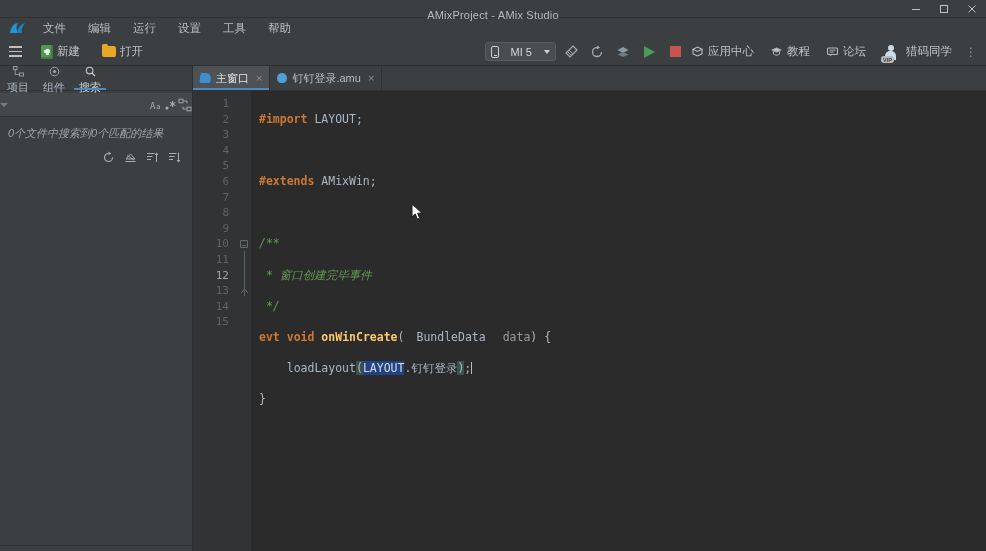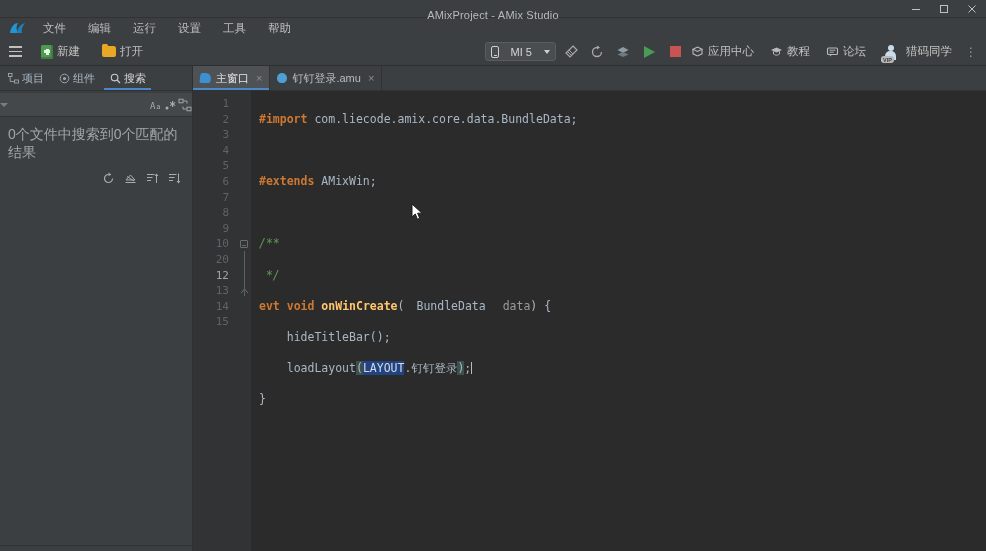--- a/index.html
+++ b/index.html
@@ -94,41 +94,41 @@
 
   
   .body{ display:flex; height:505px; background:#2b2b2b; }
 
   
   .leftpanel{ width:193px; background:#3c3f41; display:flex; flex-direction:column;
     border-right:1px solid #2d2f30; }
   .lp-tabs{ display:flex; align-items:stretch; height:25px; background:#3c3f41;
     border-bottom:1px solid #323232; }
   .lp-tab{ display:flex; align-items:center; gap:3px; padding:0 7px; font-size:11px;
-    color:#a9b7c6; position:relative; cursor:default; }
+    color:#a9b7c6; position:relative; cursor:default;flex-direction:column; }
   .lp-tab.active{ color:#d8d8d8; }
   .lp-tab.active:after{ content:""; position:absolute; left:2px; right:2px; bottom:0;
     height:2px; background:#4a88c7; }
   .tabicon{ width:12px; height:12px; display:flex; align-items:center; justify-content:center; }
 
   .search-row{ display:flex; align-items:center; height:24px; background:#45484a;
     margin:2px 0 0 0; border-bottom:1px solid #323232; }
   .sr-caret{ width:16px; display:flex; align-items:center; justify-content:center; }
   .sr-caret span{ width:0;height:0;border-left:4px solid transparent;border-right:4px solid transparent;
     border-top:4.5px solid #7c7c7c; }
   .search-input{
     flex:1; background:transparent; border:none; outline:none;
     font-size:11px; color:#bbb; font-family:"Liberation Sans",sans-serif;
   }
   .search-input::placeholder{ color:#6e7173; }
   .sr-ico{ width:20px; height:20px; display:flex; align-items:center; justify-content:center;
     font-size:10px; color:#9aa0a4; cursor:default; border-radius:2px; }
   .sr-sep{ width:1px; height:18px; background:#35383a; }
 
-  .result-text{ font-size:14px; color:#9fa6ab; padding:9px 8px 0 8px; }
+  .result-text{ font-size:11px; color:#9fa6ab; padding:9px 8px 0 8px;font-style:italic; }
   .lp-actions{ display:flex; justify-content:flex-end; align-items:center; gap:2px;
     padding:6px 8px 0 0; }
   .lp-act{ width:20px; height:20px; display:flex; align-items:center; justify-content:center;
     border-radius:2px; cursor:default; }
   .lp-fill{ flex:1; }
   .lp-bottom{ height:26px; background:#3c3f41; border-top:1px solid #323232; }
 
   
   .editorarea{ flex:1; display:flex; flex-direction:column; background:#2b2b2b; min-width:0; }
   .ed-tabs{ display:flex; height:25px; background:#3c3f41; border-bottom:1px solid #323232;
@@ -421,21 +421,21 @@
           <div class="gline">1</div>
           <div class="gline">2</div>
           <div class="gline">3</div>
           <div class="gline">4</div>
           <div class="gline">5</div>
           <div class="gline">6</div>
           <div class="gline">7</div>
           <div class="gline">8</div>
           <div class="gline">9</div>
           <div class="gline">10</div>
-          <div class="gline">20</div>
+          <div class="gline">11</div>
           <div class="gline" style="color:#a4a3a3;">12</div>
           <div class="gline">13</div>
           <div class="gline">14</div>
           <div class="gline">15</div>
         </div>
 
         <div class="foldcol">
           <div class="fold"></div>
             <div class="fold"></div>
             <div class="fold"></div>
@@ -452,28 +452,28 @@
             <div class="fold"></div>
           <div class="fold">
             <svg width="9" height="9" viewBox="0 0 9 9">
                 <path d="M1 7 L4.5 3 L8 7" fill="none" stroke="#6a6d6f" stroke-width="1"></path>
               </svg>
           </div>
           <div class="fold-line" style="top:160px; height:45px;"></div>
         </div>
 
         <div class="code">
-<div class="cl"><span class="kw">#import</span> <span class="pl">com.liecode.amix.core.data.BundleData;</span></div>
+<div class="cl"><span class="kw">#import</span> <span class="pl">LAYOUT</span>;</div>
 <div class="cl">&nbsp;</div>
 <div class="cl"><span class="kw">#extends</span> <span class="pl">AMixWin;</span></div>
 <div class="cl">&nbsp;</div>
 <div class="cl"><span class="cmt">/**</span></div>
+<div class="cl"><span class="cmt"> * 窗口创建完毕事件</span></div>
 <div class="cl"><span class="cmt"> */</span></div>
 <div class="cl"><span class="kw">evt</span> <span class="kw">void</span> <span class="fn">onWinCreate</span>(<span class="ty">BundleData</span> <span class="pm">data</span>) {</div>
-<div class="cl">    <span class="pl">hideTitleBar</span>();</div>
 <div class="cl">    <span class="pl">loadLayout</span><span class="brk">(</span><span class="sel">LAYOUT</span>.<span class="pl">钉钉登录</span><span class="brk">)</span>;<span class="cursor-caret"></span></div>
 <div class="cl">}</div>
 <div class="cl">&nbsp;</div>
 <div class="cl">&nbsp;</div>
         </div>
 
         <svg class="mouse-cursor" width="13" height="19" viewBox="0 0 13 19">
           <path d="M1 1 L1 14 L4.3 11 L6.4 16.2 L8.7 15.2 L6.6 10.2 L11 10.2 Z" fill="#ffffff" stroke="#1d1d1d" stroke-width="1"></path>
         </svg>
       </div>

